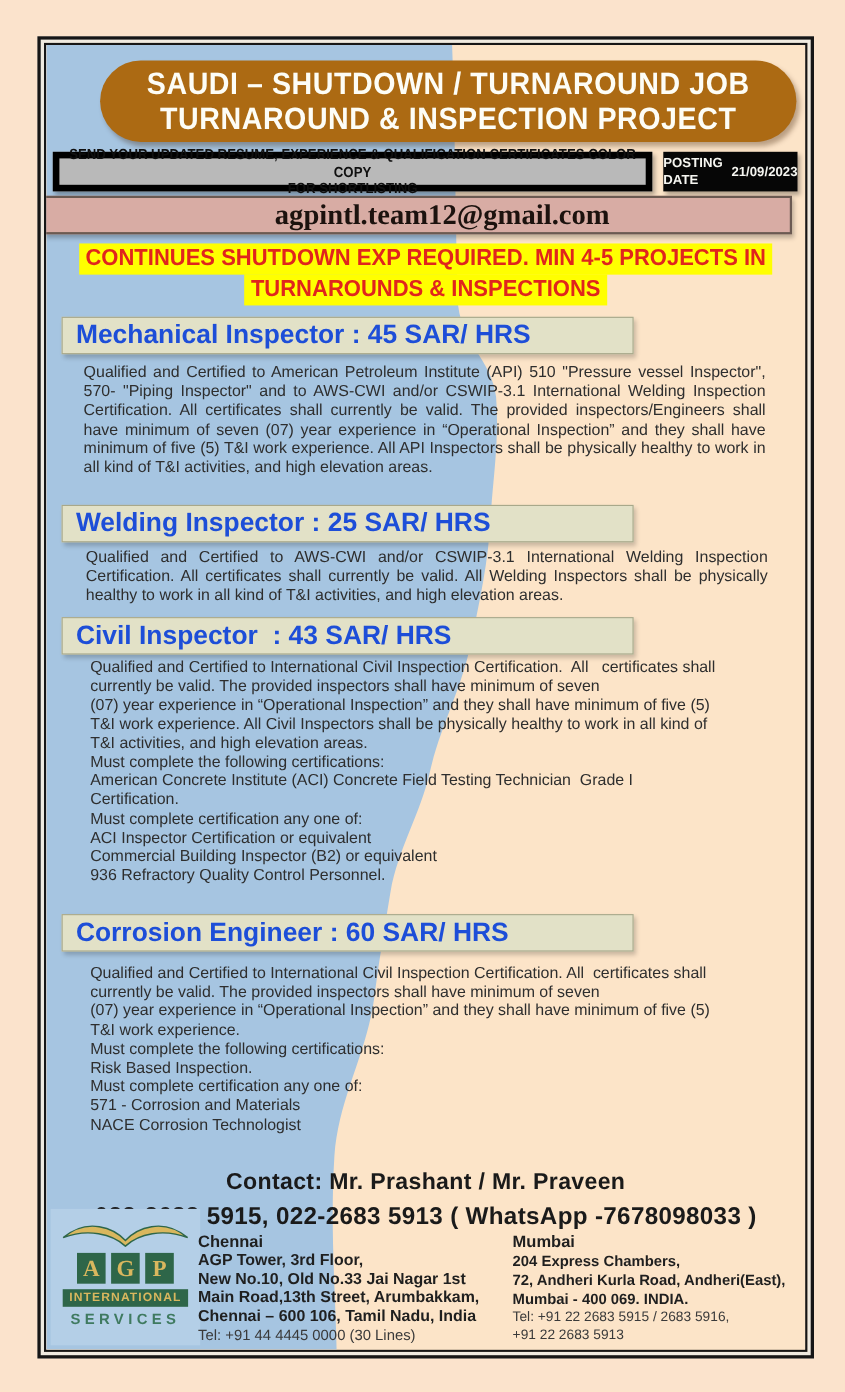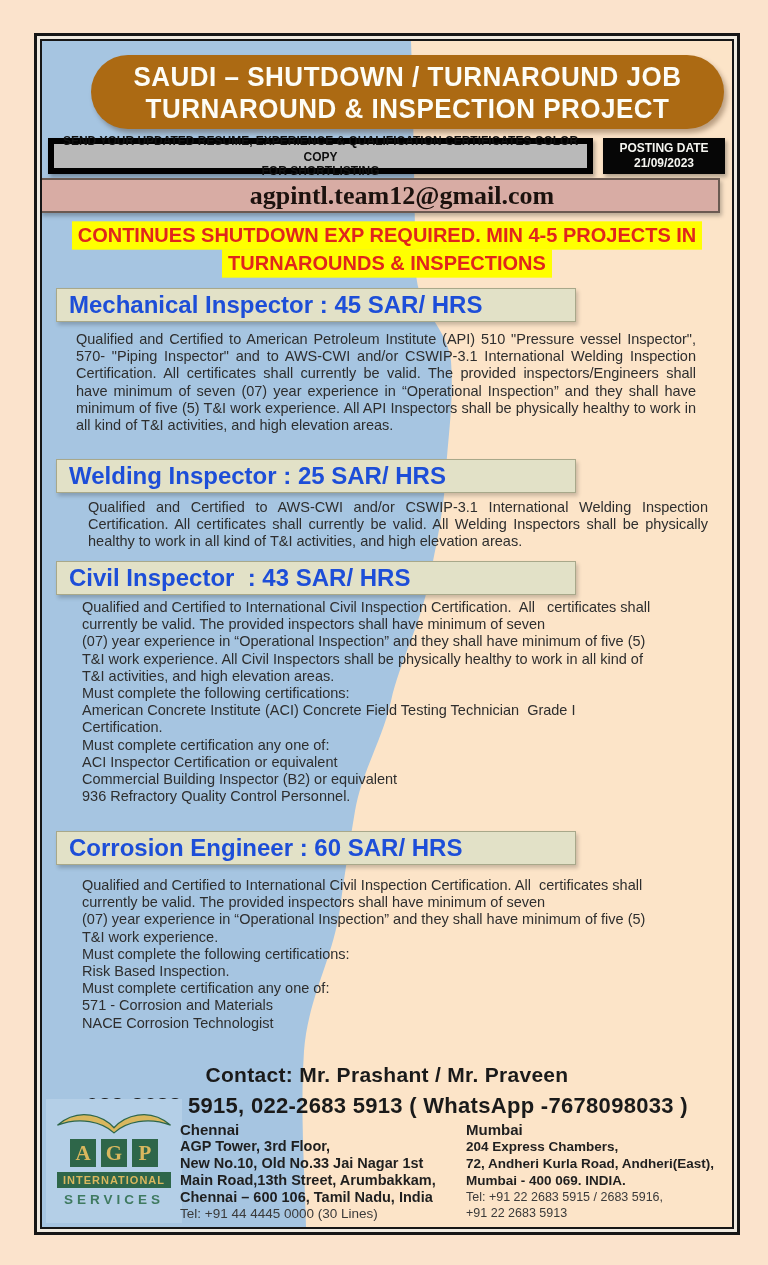--- a/index.html
+++ b/index.html
@@ -33,21 +33,21 @@
   .notice-gray{
     position:absolute;left:6px;top:97px;width:545px;height:36px;box-sizing:border-box;
     background:#b9b9b9;border:6px solid #000000;
     display:flex;flex-direction:column;justify-content:center;
     text-align:center;box-shadow:2px 3px 4px rgba(0,0,0,.3);
   }
   .notice-gray div{font-size:12px;font-weight:bold;color:#101010;line-height:15px;transform:scaleY(1.1);}
 
   .posting-box{
     position:absolute;left:561px;top:97px;width:122px;height:36px;box-sizing:border-box;
-    background:#060606;display:flex;flex-direction:column;justify-content:center;align-items:center;
+    background:#060606;display:flex;flex-direction:row;justify-content:center;align-items:center;
     box-shadow:2px 3px 4px rgba(0,0,0,.3);
   }
   .posting-box div{color:#f5f5f0;font-size:12px;font-weight:bold;line-height:15px;}
 
   .email-bar{
     position:absolute;left:-2px;top:137px;width:680px;height:35px;box-sizing:border-box;
     background:#d8aca4;border:2px solid #6b5a52;
     display:flex;justify-content:center;align-items:center;
     box-shadow:2px 3px 4px rgba(0,0,0,.25);
     padding-left:44px;
@@ -163,21 +163,21 @@
     </div>
 
     <div class="job-heading" style="top:247px">
       <span>Mechanical Inspector : 45 SAR/ HRS</span>
     </div>
     <div class="job-body justify" style="left:34px;top:290px;width:620px">Qualified and Certified to American Petroleum Institute (API) 510 "Pressure vessel Inspector", 570- "Piping Inspector" and to AWS-CWI and/or CSWIP-3.1 International Welding Inspection Certification. All certificates shall currently be valid. The provided inspectors/Engineers shall have minimum of seven (07) year experience in “Operational Inspection” and they shall have minimum of five (5) T&amp;I work experience. All API Inspectors shall be physically healthy to work in all kind of T&amp;I activities, and high elevation areas.</div>
 
     <div class="job-heading" style="top:418px">
       <span>Welding Inspector : 25 SAR/ HRS</span>
     </div>
-    <div class="job-body justify" style="left:46px;top:458px;width:620px">Qualified and Certified to AWS-CWI and/or CSWIP-3.1 International Welding Inspection Certification. All certificates shall currently be valid. All Welding Inspectors shall be physically healthy to work in all kind of T&amp;I activities, and high elevation  areas.</div>
+    <div class="job-body justify" style="left:36px;top:458px;width:620px">Qualified and Certified to AWS-CWI and/or CSWIP-3.1 International Welding Inspection Certification. All certificates shall currently be valid. All Welding Inspectors shall be physically healthy to work in all kind of T&amp;I activities, and high elevation  areas.</div>
 
     <div class="job-heading" style="top:520px">
       <span>Civil Inspector  : 43 SAR/ HRS</span>
     </div>
     <div class="job-body" style="left:40px;top:558px;width:630px">
         <div class="line">Qualified and Certified to International Civil Inspection Certification.  All   certificates shall</div>
         <div class="line">currently be valid. The provided inspectors shall have minimum of seven</div>
         <div class="line">(07) year experience in “Operational Inspection” and they shall have minimum of five (5)</div>
         <div class="line">T&amp;I work experience. All Civil Inspectors shall be physically healthy to work in all kind of</div>
         <div class="line">T&amp;I activities, and high elevation areas.</div>

